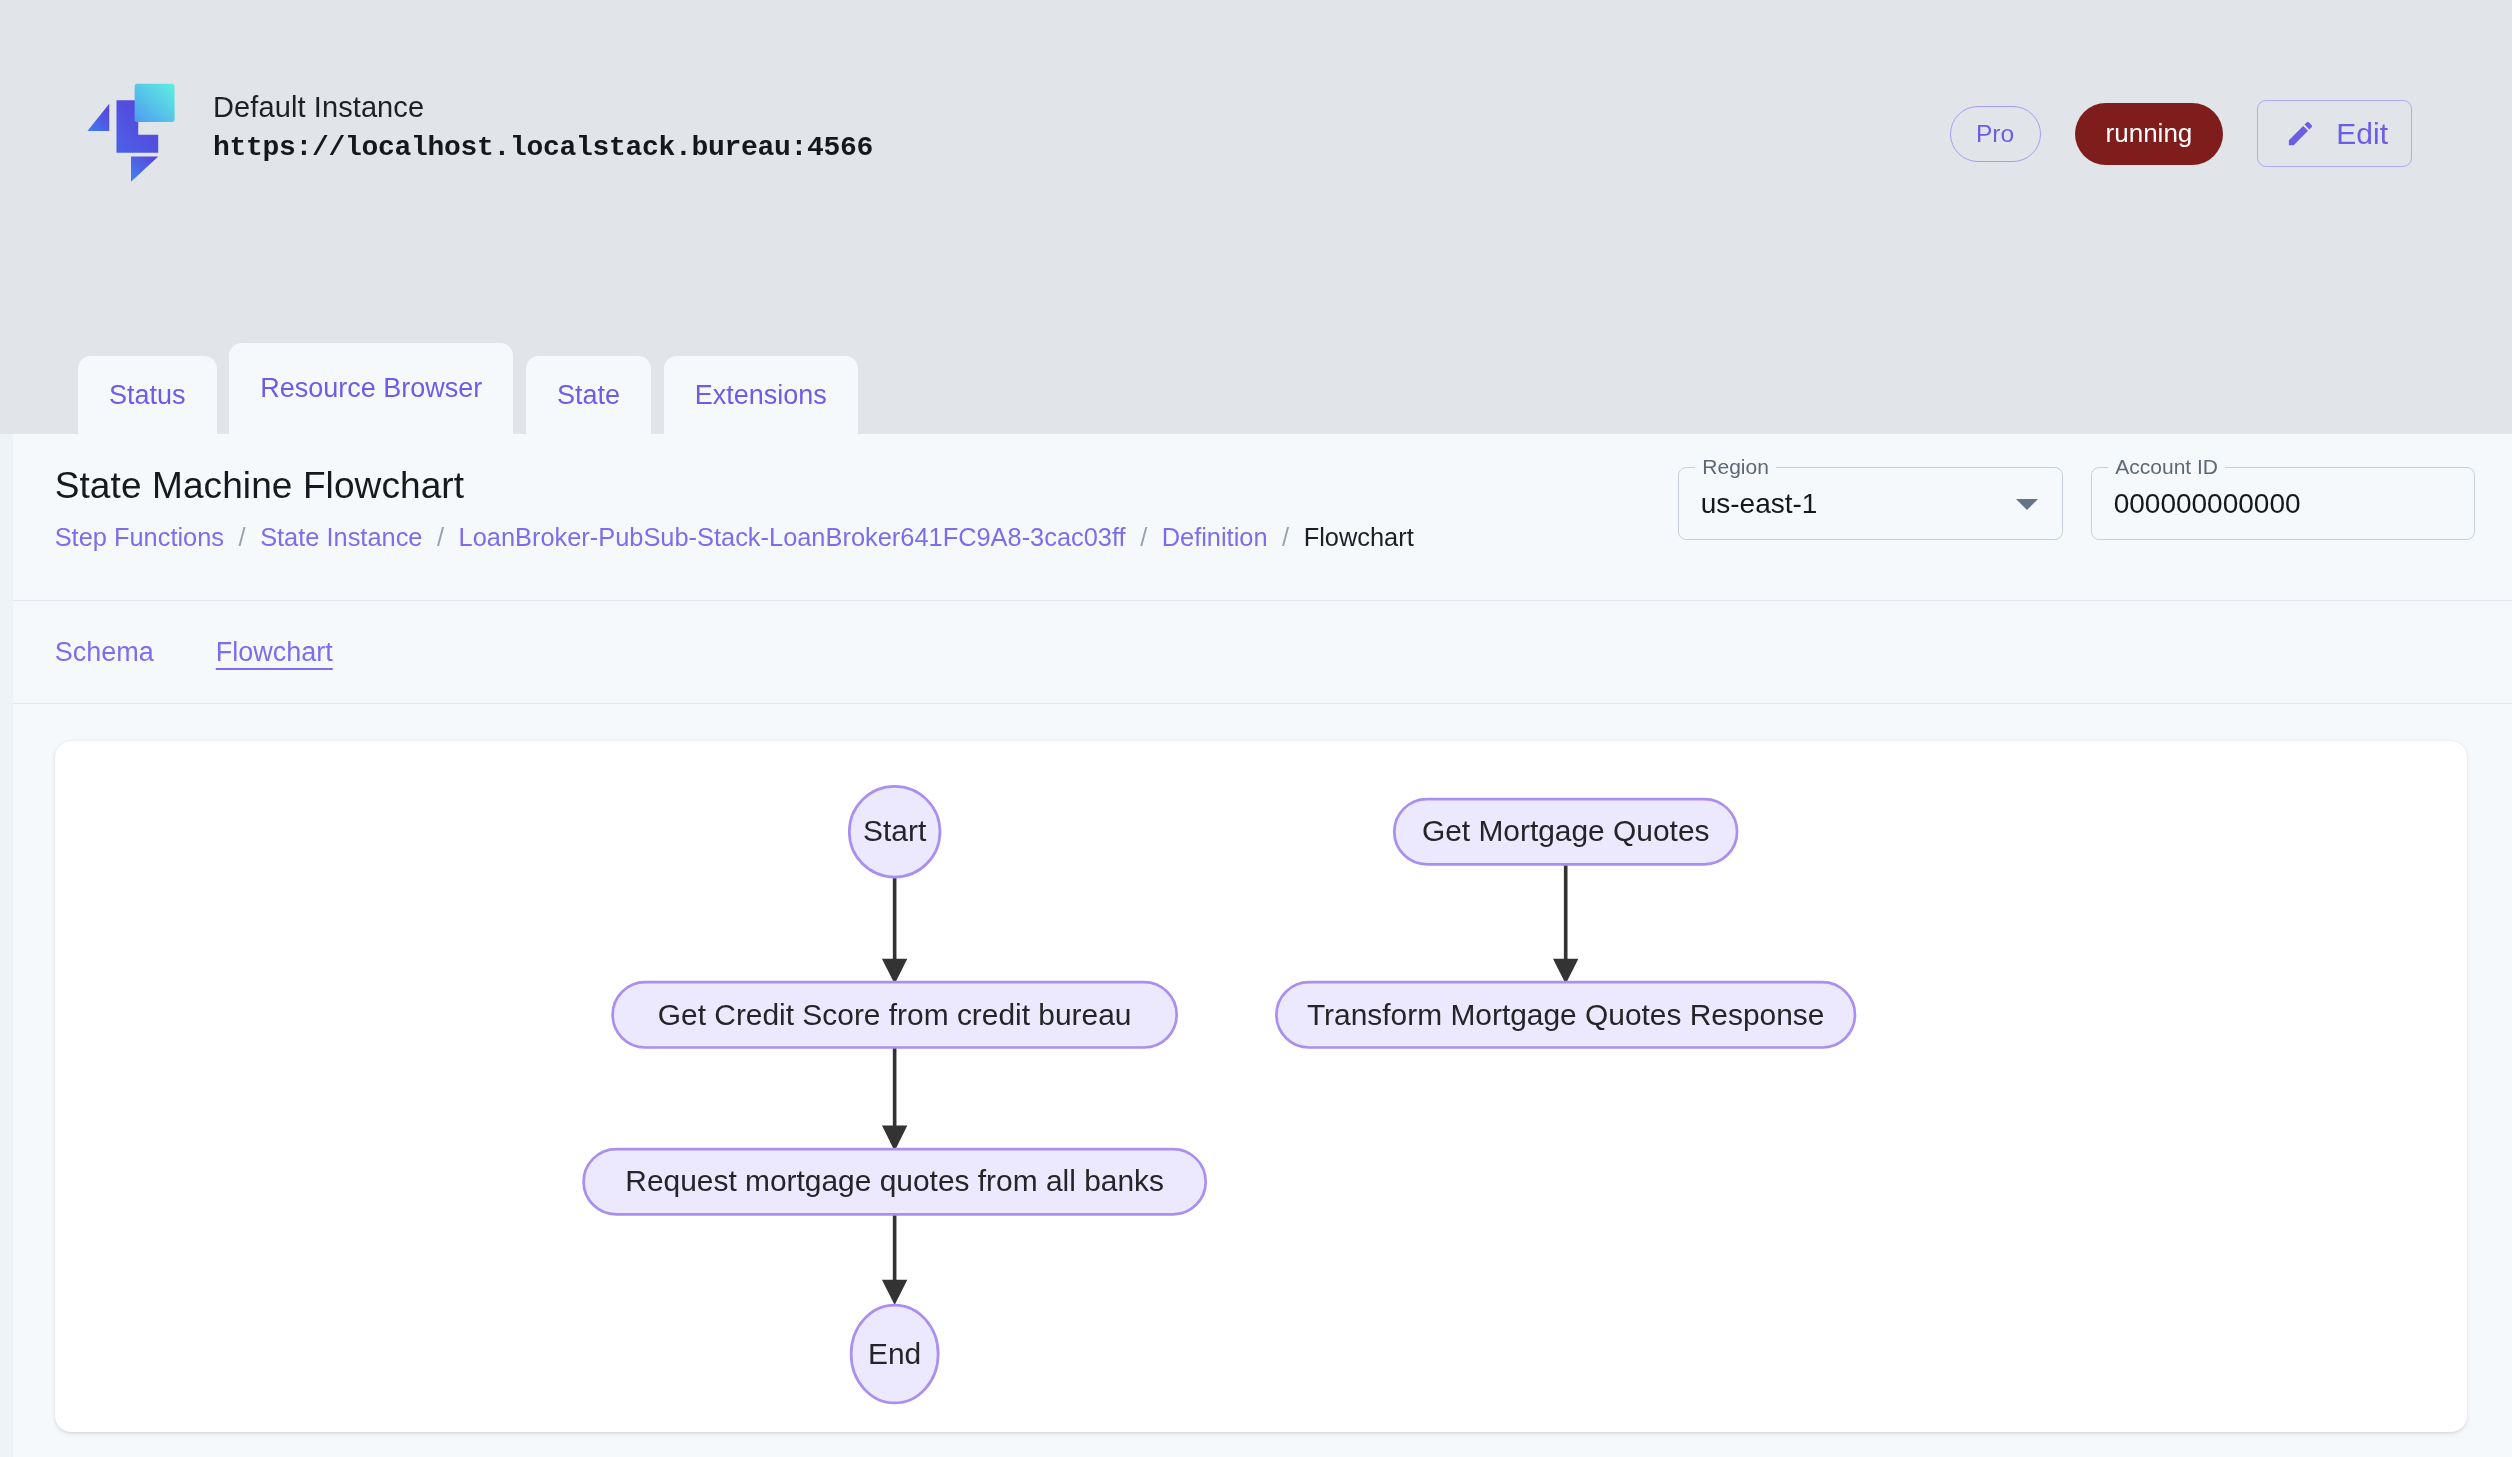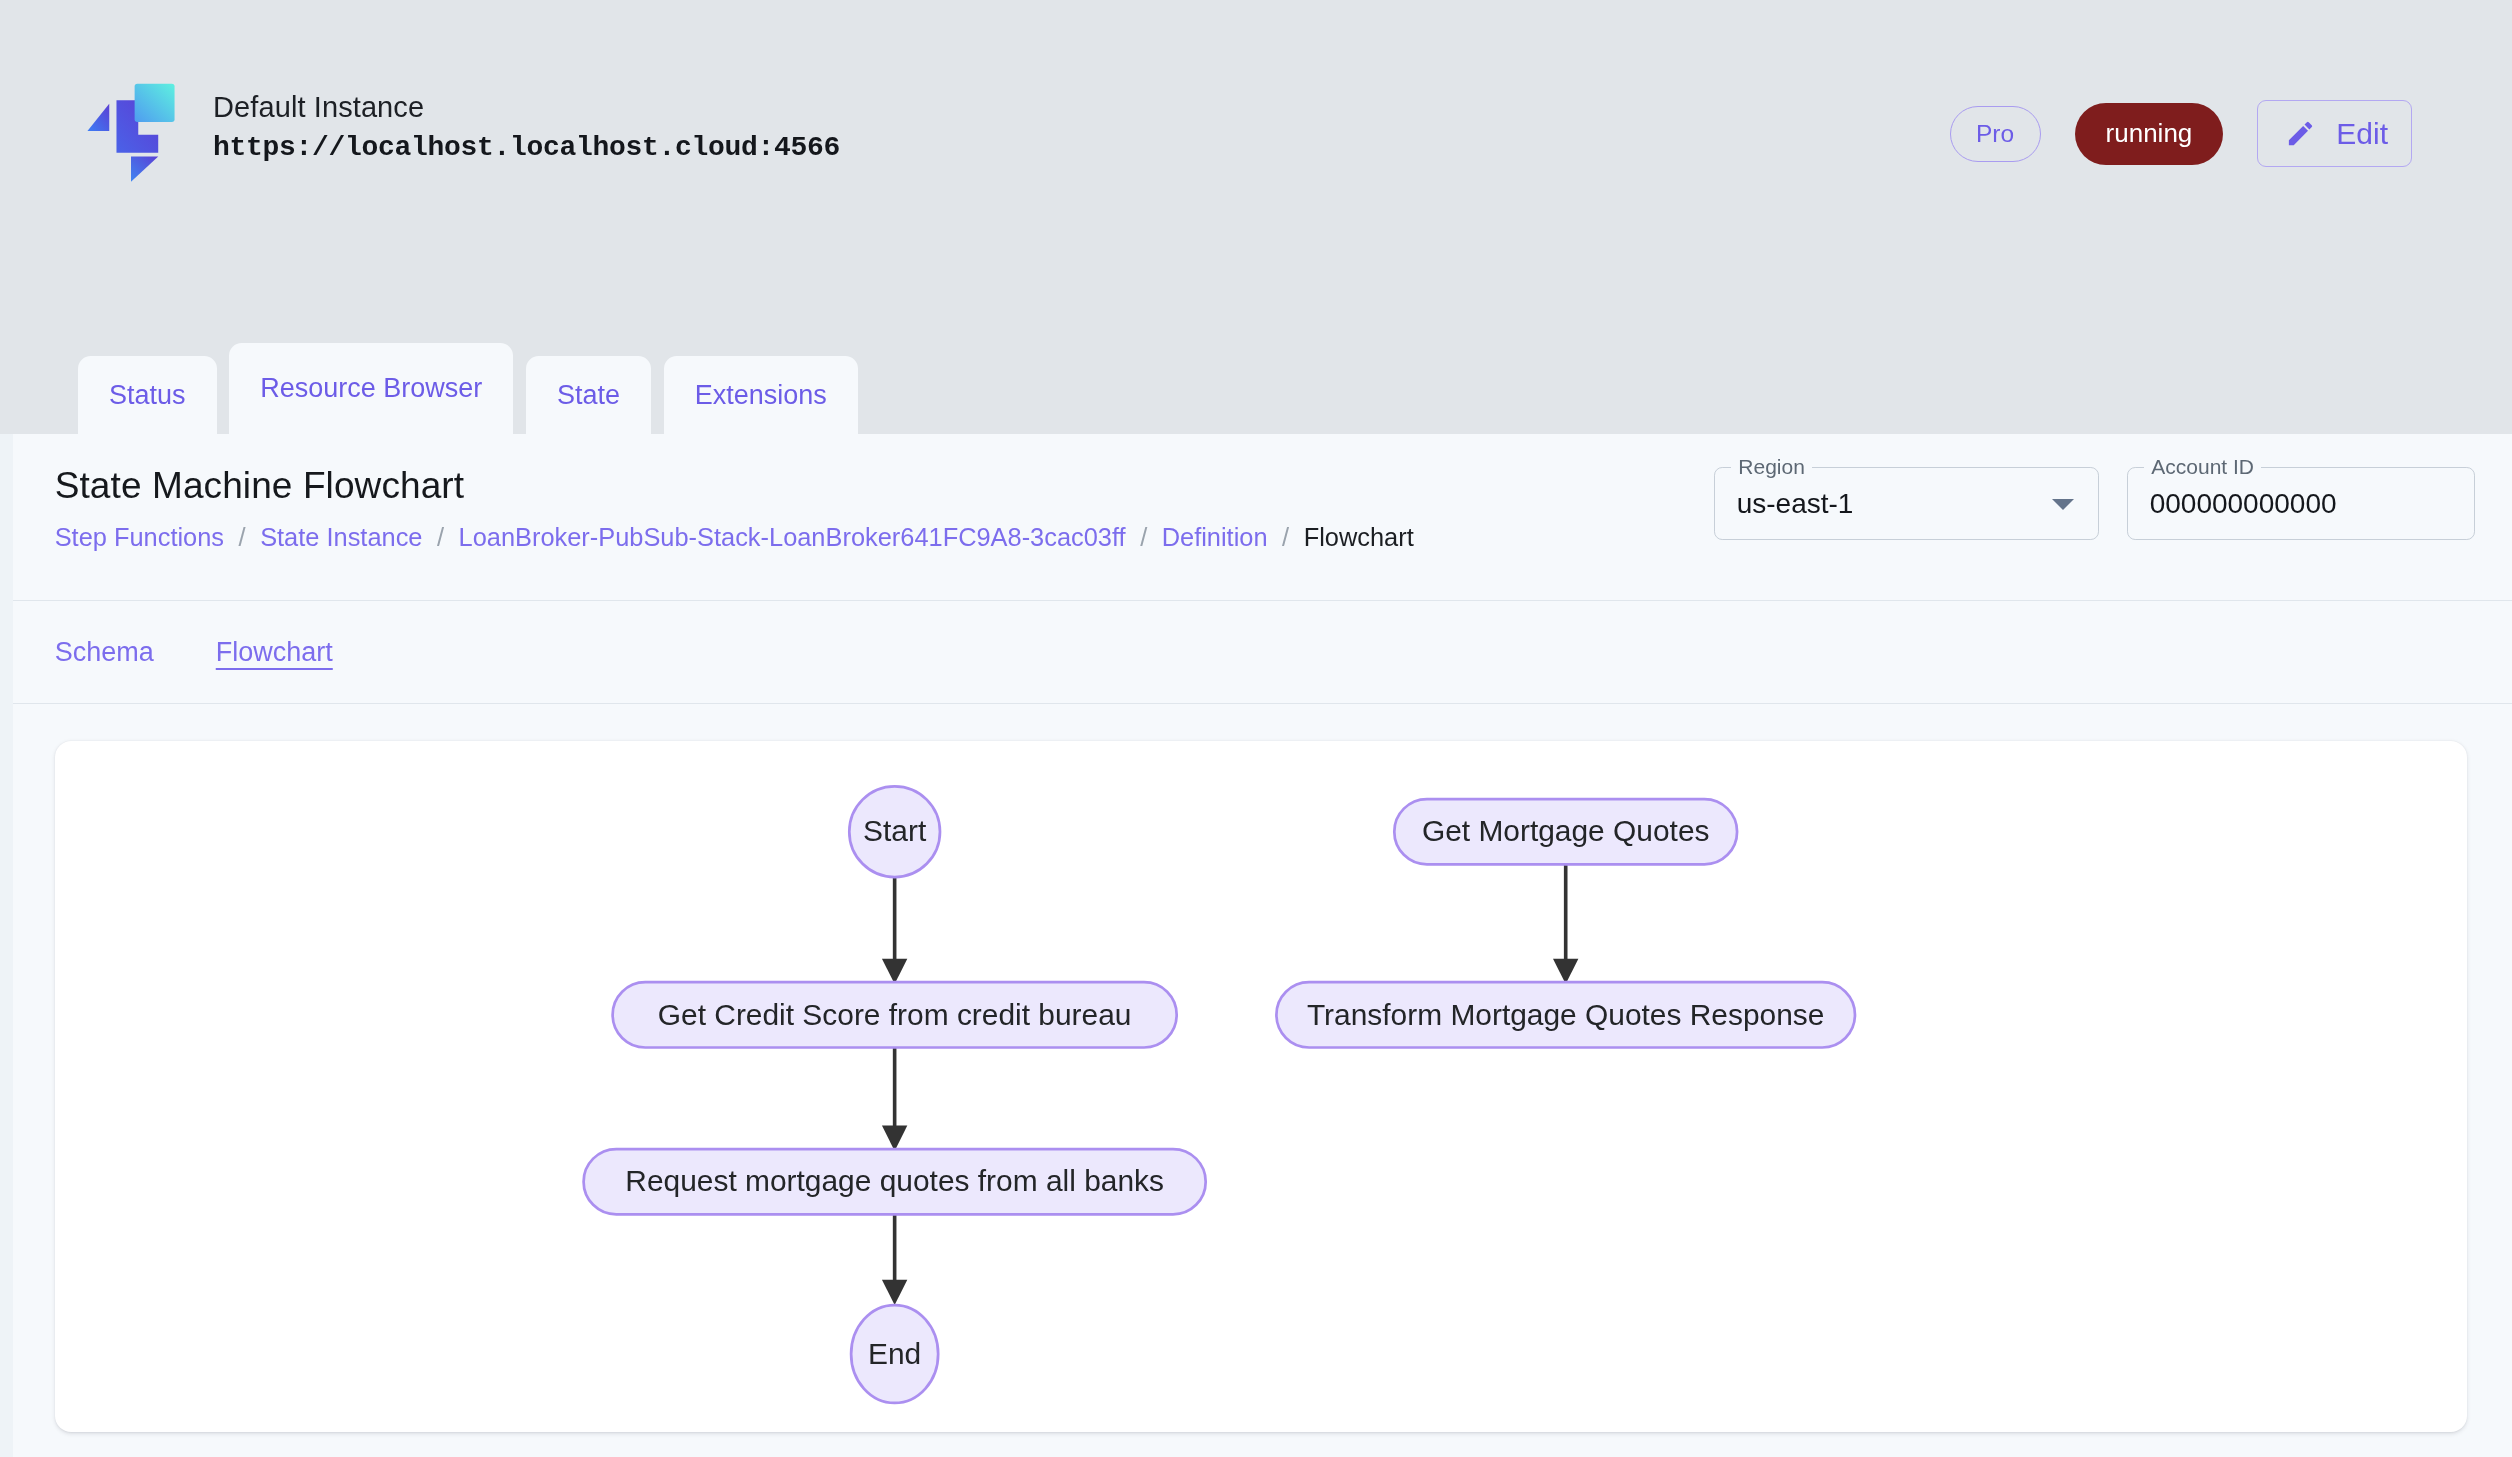--- a/index.html
+++ b/index.html
@@ -155,21 +155,21 @@
   .field {
     position: relative;
     height: 73px;
     border: 0.9px solid #c7cfd8;
     border-radius: 8.2px;
     background: transparent;
     display: flex; align-items: center;
     padding: 0 22px;
   }
   .field.region { width: 385px; }
-  .field.account { width: 348px; }
+  .field.account { width: 384px; }
   .field-legend {
     position: absolute;
     top: -12.7px; left: 16.3px;
     padding: 0 7.3px;
     background: #f6f9fc;
     font-size: 21px;
     color: #5d6874;
   }
   .field-value { font-size: 28px; color: #14171c; }
   .caret {
@@ -248,21 +248,21 @@
           </linearGradient>
         </defs>
         <path d="M6 56 L30 56 L30 26 Z" fill="url(#lsA)"></path>
         <path d="M38 22 L62 22 L62 60 L84 60 L84 80 L38 80 Z" fill="url(#lsB)"></path>
         <rect x="58" y="4" width="44" height="42" rx="3" fill="url(#lsC)"></rect>
         <path d="M54 84 L84 84 L54 112 Z" fill="url(#lsD)"></path>
       </svg>
     </span>
     <span class="brand-text">
       <span class="instance-name">Default Instance</span>
-      <span class="instance-endpoint">https://localhost.localhost.cloud:4566</span>
+      <span class="instance-endpoint">https://localhost.localstack.bureau:4566</span>
     </span>
   </div>
 
 
   <div class="header-controls">
     <div class="chip-pro">Pro</div>
     <div class="chip-running">running</div>
     <button class="btn-edit">
       <span class="pencil-icon">
         <svg viewBox="0 0 24 24" width="31" height="31" aria-hidden="true">

